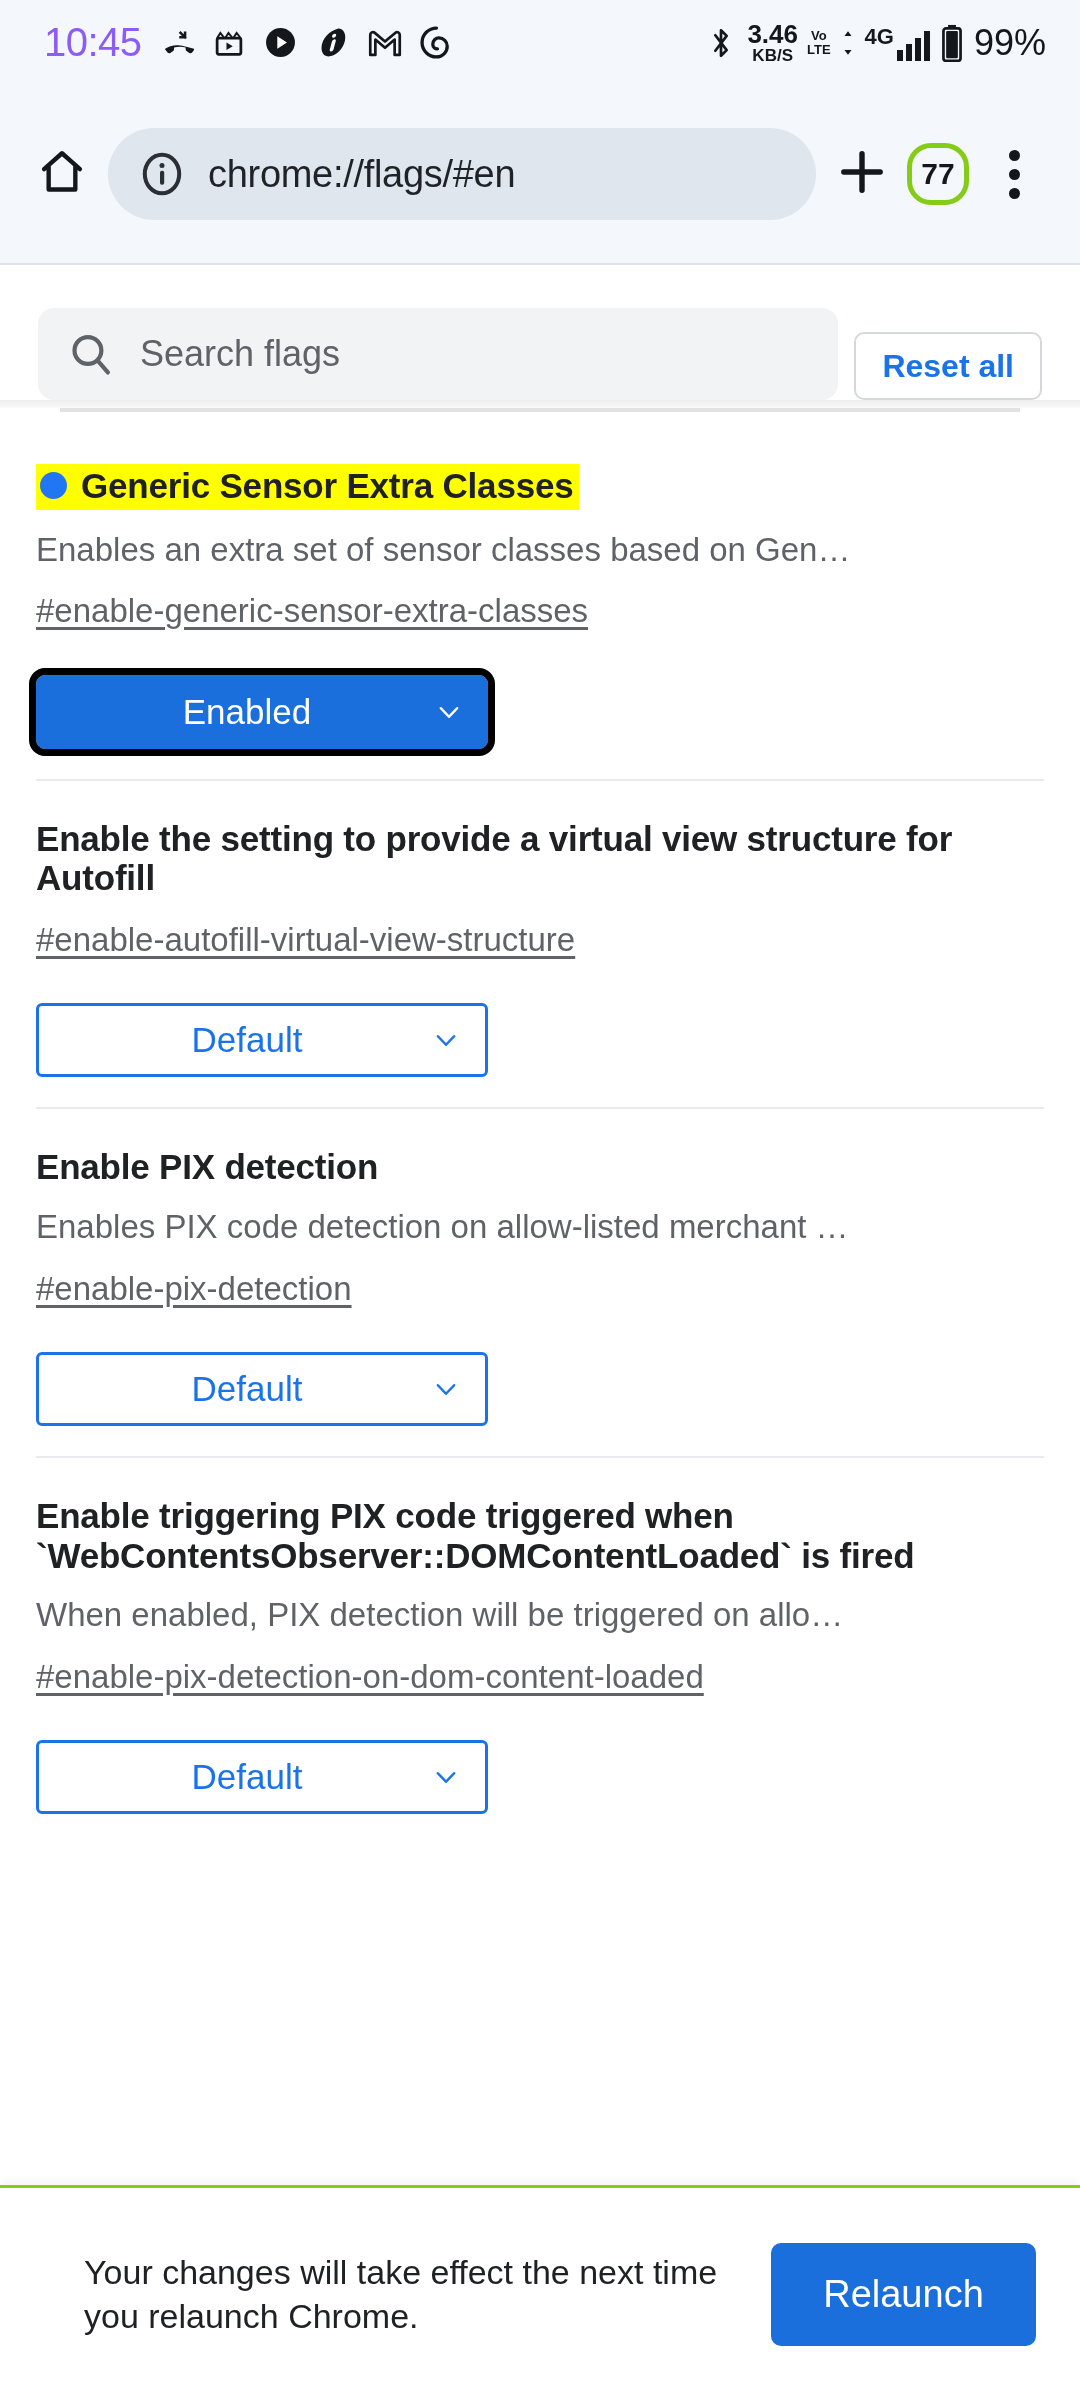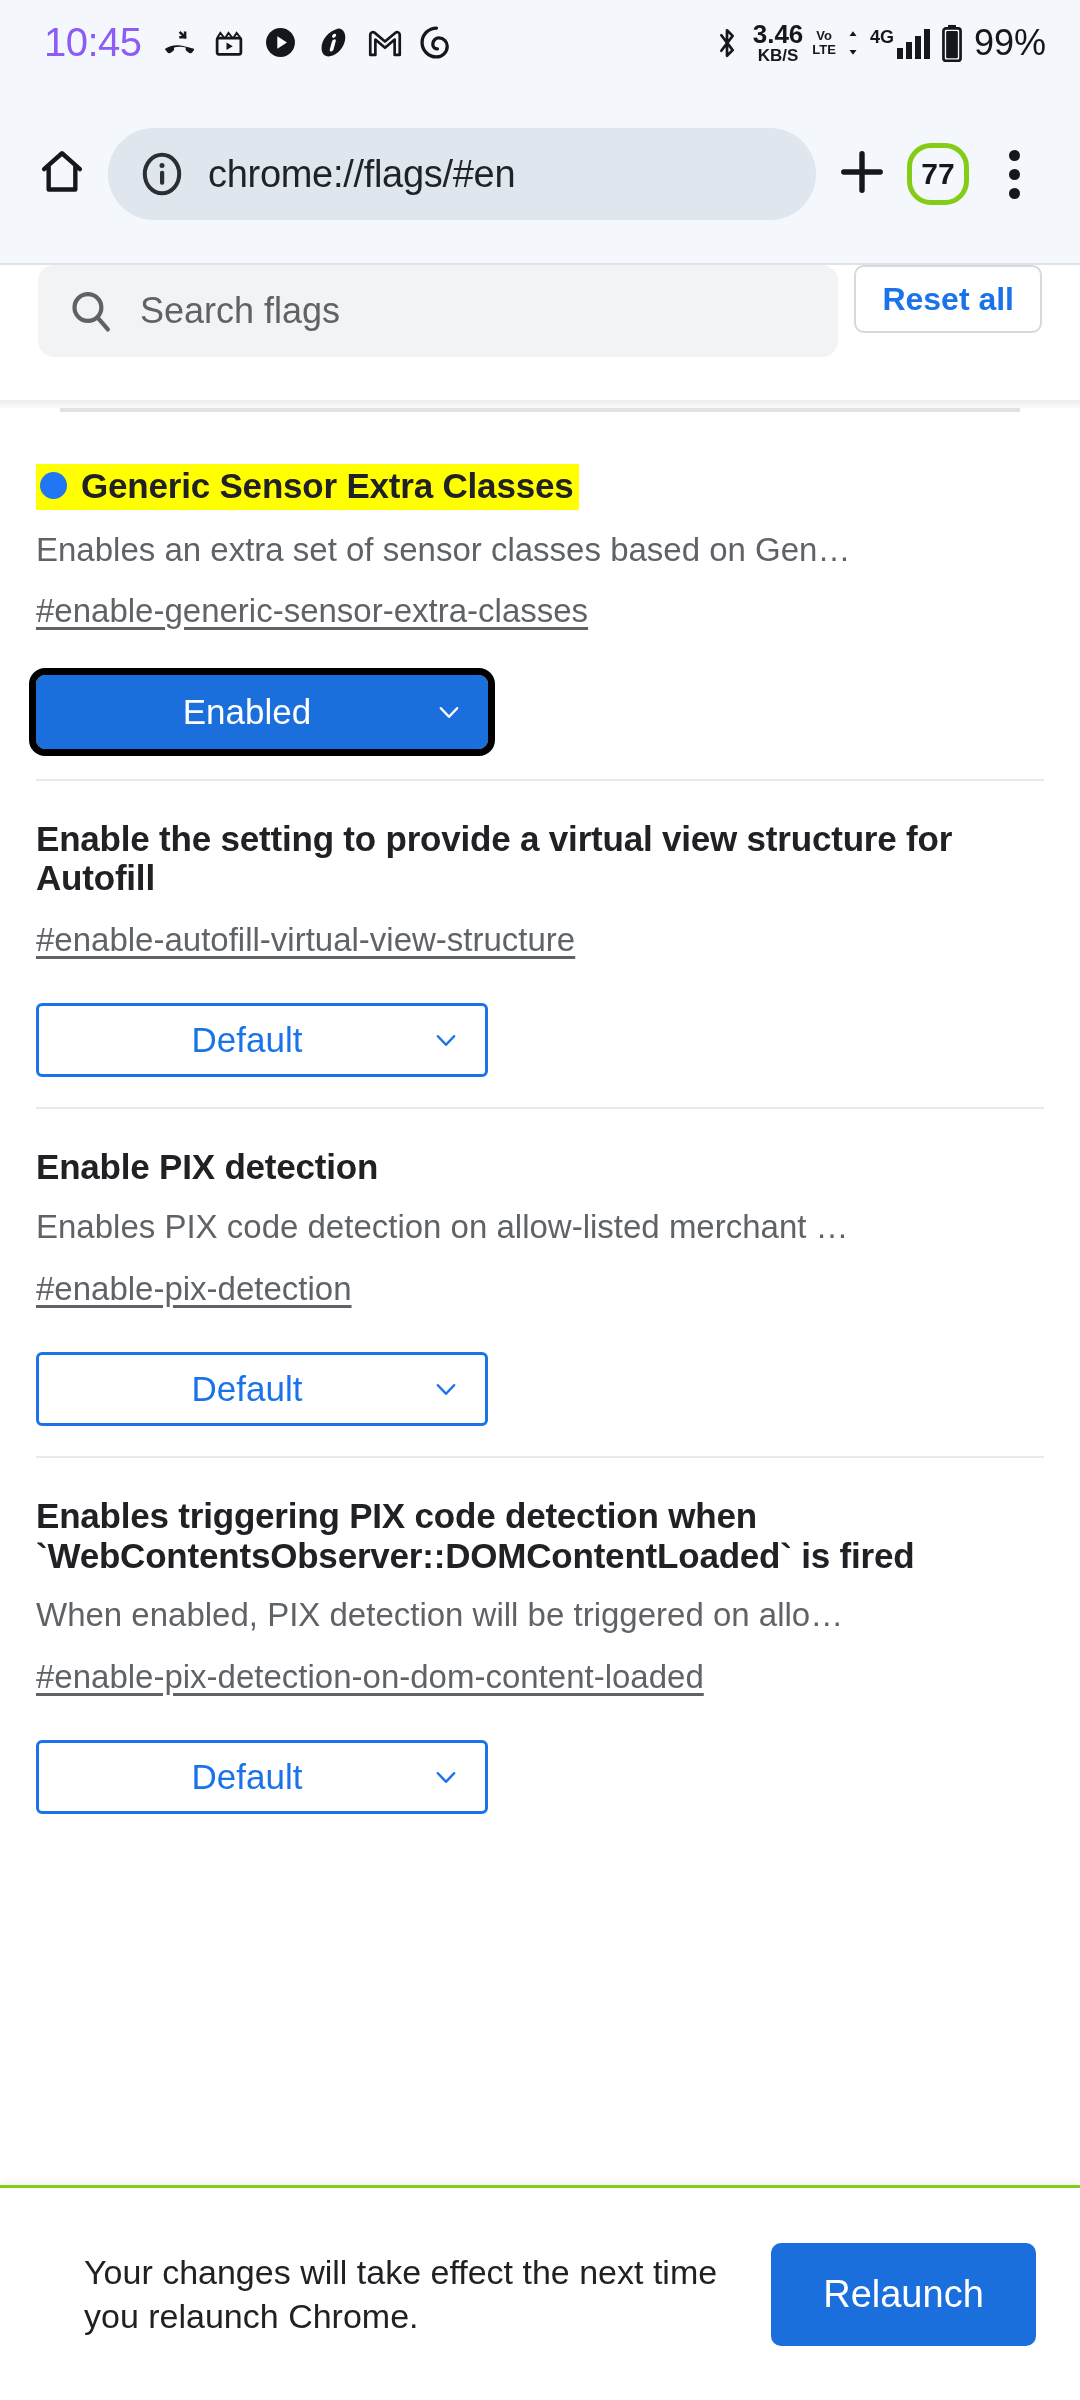--- a/index.html
+++ b/index.html
@@ -22,21 +22,21 @@
   .sb-time{ font-size:40px; font-weight:400; color:#8b5cf6; letter-spacing:-0.5px; }
   .sb-icons{ display:flex; align-items:center; gap:18px; }
   .sb-ic{ width:34px; height:34px; display:flex; align-items:center; justify-content:center; }
   .sb-right{ margin-left:auto; display:flex; align-items:center; gap:9px; }
   .sb-kbs{ display:flex; flex-direction:column; align-items:center; line-height:1.0; }
   .sb-kbs .n{ font-size:26px; font-weight:600; color:#14171c; }
   .sb-kbs .u{ font-size:17px; font-weight:700; color:#14171c; }
   .sb-volte{ display:flex; flex-direction:column; align-items:center; line-height:1.05; }
   .sb-volte span{ font-size:13px; font-weight:700; color:#14171c; }
   .sb-net{ display:flex; align-items:flex-end; gap:3px; }
-  .sb-4g{ font-size:18px; font-weight:700; color:#14171c; margin-bottom:11px;}
+  .sb-4g{ font-size:22px; font-weight:700; color:#14171c; margin-bottom:11px;}
   .bars{ display:flex; align-items:flex-end; gap:3px; height:30px; }
   .bars i{ width:6px; background:#14171c; display:block; }
   .bars i:nth-child(1){ height:11px; }
   .bars i:nth-child(2){ height:17px; }
   .bars i:nth-child(3){ height:23px; }
   .bars i:nth-child(4){ height:30px; }
   .sb-batt{ font-size:36px; font-weight:400; color:#14171c; }
 
   
   .toolbar{
@@ -58,21 +58,21 @@
   .tabcount{
     width:62px; height:62px; border:5px solid #84cc16; border-radius:24px;
     display:flex; align-items:center; justify-content:center;
     font-size:30px; font-weight:700; color:#14171c;
   }
   .menu-dots{ display:flex; flex-direction:column; gap:8px; align-items:center; }
   .menu-dots b{ width:11px; height:11px; border-radius:50%; background:#14171c; display:block; }
 
   
   .searchrow{
-    height:135px; display:flex; align-items:flex-start;
+    height:135px; display:flex; align-items:flex-end;
     padding:0 38px 0 38px; gap:16px; background:#fff;
   }
   .searchbox{
     flex:1; height:92px; background:#f1f3f4; border-radius:16px;
     display:flex; align-items:center; gap:26px; padding:0 30px;
   }
   .search-ph{ font-size:36px; color:#5f6368; }
   .resetall{
     height:68px; padding:0 26px; border:2px solid #d6d9dc; border-radius:10px;
     background:#fff; display:flex; align-items:center; justify-content:center;
@@ -328,21 +328,21 @@
                 <path d="M5.5 9l6.5 6.8L18.5 9" stroke="#1a73e8" stroke-width="2" fill="none" stroke-linecap="round" stroke-linejoin="round"></path>
               </svg>
           </span>
         </div>
       </div>
     </div>
   </div>
 
   <div class="flag">
     <div class="flag-inner">
-      <div class="flag-title">Enables triggering PIX code detection when `WebContentsObserver::DOMContentLoaded` is fired</div>
+      <div class="flag-title">Enable triggering PIX code triggered when `WebContentsObserver::DOMContentLoaded` is fired</div>
       <div class="flag-desc">When enabled, PIX detection will be triggered on allo…</div>
       <div><a class="flag-id">#enable-pix-detection-on-dom-content-loaded</a></div>
       <div class="flag-select-wrap">
         <div class="select">
           <span class="lbl">Default</span>
           <span class="chev">
             <svg width="30" height="30" viewBox="0 0 24 24">
                 <path d="M5.5 9l6.5 6.8L18.5 9" stroke="#1a73e8" stroke-width="2" fill="none" stroke-linecap="round" stroke-linejoin="round"></path>
               </svg>
           </span>

